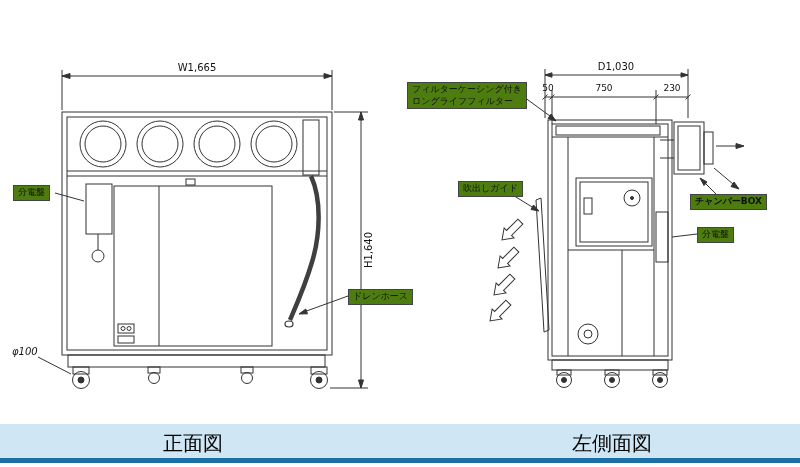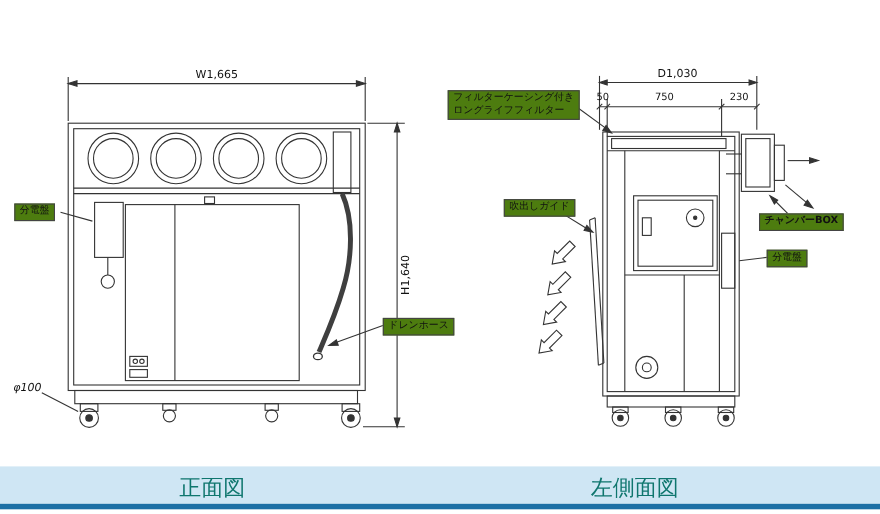--- a/index.html
+++ b/index.html
@@ -5,23 +5,23 @@
   html,body{margin:0;padding:0;background:#ffffff;}
   .page{position:relative;width:800px;height:467px;background:#fff;overflow:hidden;
         font-family:"DejaVu Sans",sans-serif;color:#111;}
   .title{position:absolute;top:12px;left:0;width:800px;text-align:center;
          font-size:22px;font-weight:bold;letter-spacing:1px;color:#111;}
   svg.drawing{position:absolute;top:0;left:0;}
   .callout{position:absolute;border:1px solid #444;background:#4d7c0f;color:#111;
            font-size:9px;line-height:1.3;padding:1px 4px;white-space:nowrap;z-index:3;}
   .footer-band{position:absolute;left:0;top:424px;width:800px;height:34px;}
   .footer-bar{position:absolute;left:0;top:458px;width:800px;height:5px;}
-  .caption{position:absolute;top:430px;font-size:20px;color:#0f766e;}
+  .caption{position:absolute;top:430px;font-size:20px;color:#000000;}
   .caption.front{left:118px;width:150px;text-align:center;}
-  .caption.side{left:537px;width:150px;}
+  .caption.side{left:537px;width:150px;text-align:center;}
   text{font-family:"DejaVu Sans",sans-serif;}
 </style>
 </head>
 <body>
 
 <div class="page">
 
 
   <svg class="drawing" width="800" height="420" viewBox="0 0 800 420">
     <g stroke="#333" fill="none" stroke-width="1">

